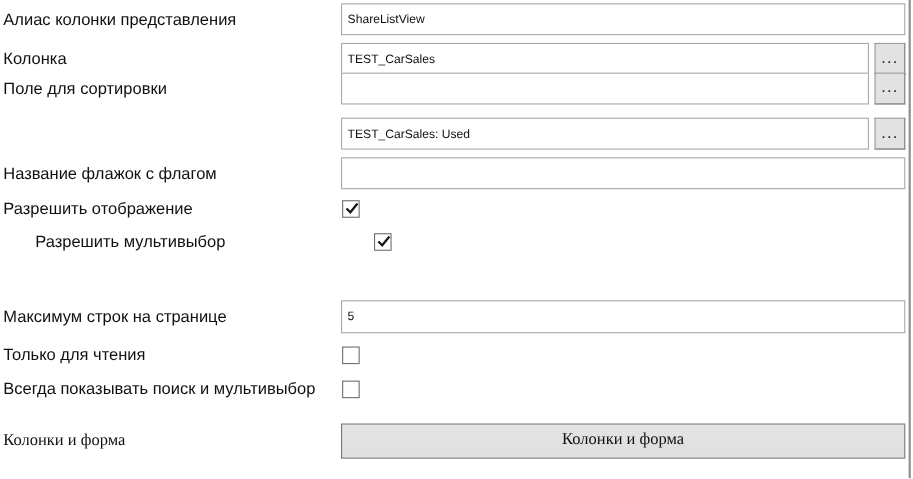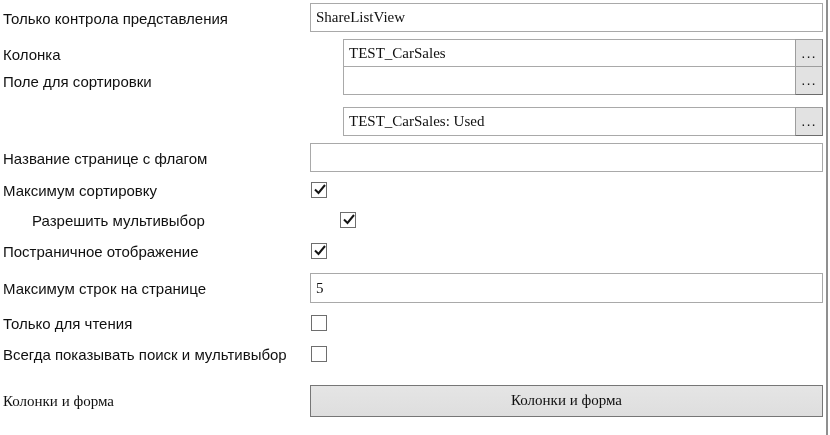--- a/index.html
+++ b/index.html
@@ -17,25 +17,25 @@
   }
   .row { position: absolute; left: 0; right: 0; }
   .row-label {
     position: absolute; left: 3px; top: 50%; transform: translateY(-50%);
     white-space: nowrap; color: #101010;
   }
   .ctrl { position: absolute; left: 310px; top: 0; height: 100%; }
 
   .tb {
     height: 100%; border: 1px solid #a9a9a9; background: #ffffff;
-    font-family: Liberation Serif, serif; font-size: 15px; color: #101010;
+    font-family: Liberation Sans, sans-serif; font-size: 11px; color: #101010;
     padding: 0 5px; outline: none; display: block;
   }
   .tb.full { width: 513px; }
-  .tb.short { width: 480px; margin-left: 33px; }
+  .tb.short { width: 480px; }
 
   .browse-btn {
     position: absolute; left: 485px; top: 0; width: 28px; height: 29px;
     background: #e2e2e2;
     border: 1px solid #9d9d9d;
     border-right-color: #7c7c7c;
     border-bottom-color: #6b6b6b;
     text-align: center; line-height: 25px;
     font-size: 15px; color: #1b1b1b; letter-spacing: 1px;
     cursor: pointer; user-select: none;
@@ -58,21 +58,21 @@
     text-align: center; line-height: 29px;
     cursor: pointer; user-select: none;
   }
 </style>
 </head>
 <body>
 
 <div class="panel">
 
   <div class="row" style="top:3px;height:29px;">
-    <div class="row-label">Только контрола представления</div>
+    <div class="row-label">Алиас колонки представления</div>
     <div class="ctrl">
       <input class="tb full" type="text" value="ShareListView" style="">
     </div>
   </div>
 
   <div class="row" style="top:39px;height:29px;">
     <div class="row-label">Колонка</div>
     <div class="ctrl">
       <input class="tb short" type="text" value="TEST_CarSales" style="">
       <div class="browse-btn">...</div>
@@ -88,52 +88,44 @@
   </div>
 
   <div class="row" style="top:107px;height:29px;">
     <div class="ctrl">
       <input class="tb short" type="text" value="TEST_CarSales: Used" style="">
       <div class="browse-btn">...</div>
     </div>
   </div>
 
   <div class="row" style="top:143px;height:29px;">
-    <div class="row-label">Название странице с флагом</div>
+    <div class="row-label">Название флажок с флагом</div>
     <div class="ctrl">
       <input class="tb full" type="text" value="" style="">
     </div>
   </div>
 
   <div class="row" style="top:182px;height:16px;">
-    <div class="row-label">Максимум сортировку</div>
+    <div class="row-label">Разрешить отображение</div>
     <div class="checkbox checked">
       <svg width="18" height="18" viewBox="0 0 18 18">
         <path d="M4 9.5 L7.5 13 L14 5" fill="none" stroke="#141414" stroke-width="2"></path>
       </svg>
     </div>
   </div>
 
   <div class="row" style="top:212px;height:16px;margin-left:29px;">
     <div class="row-label">Разрешить мультивыбор</div>
     <div class="checkbox checked">
       <svg width="18" height="18" viewBox="0 0 18 18">
         <path d="M4 9.5 L7.5 13 L14 5" fill="none" stroke="#141414" stroke-width="2"></path>
       </svg>
     </div>
   </div>
 
-  <div class="row" style="top:243px;height:16px;">
-    <div class="row-label">Постраничное отображение</div>
-    <div class="checkbox checked">
-      <svg width="18" height="18" viewBox="0 0 18 18">
-        <path d="M4 9.5 L7.5 13 L14 5" fill="none" stroke="#141414" stroke-width="2"></path>
-      </svg>
-    </div>
-  </div>
 
   <div class="row" style="top:273px;height:30px;">
     <div class="row-label">Максимум строк на странице</div>
     <div class="ctrl">
       <input class="tb full" type="text" value="5" style="">
     </div>
   </div>
 
   <div class="row" style="top:346px;height:16px;">
     <div class="row-label">Всегда показывать поиск и мультивыбор</div>

